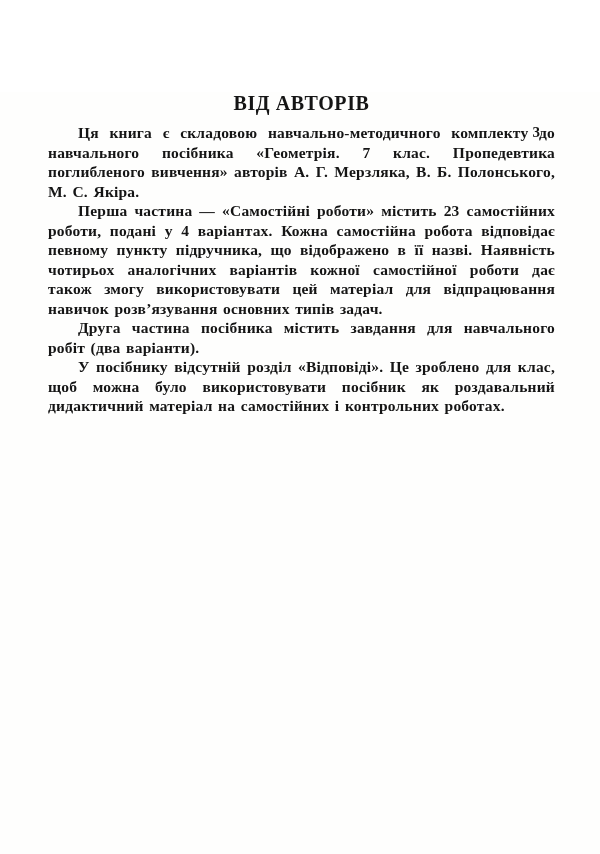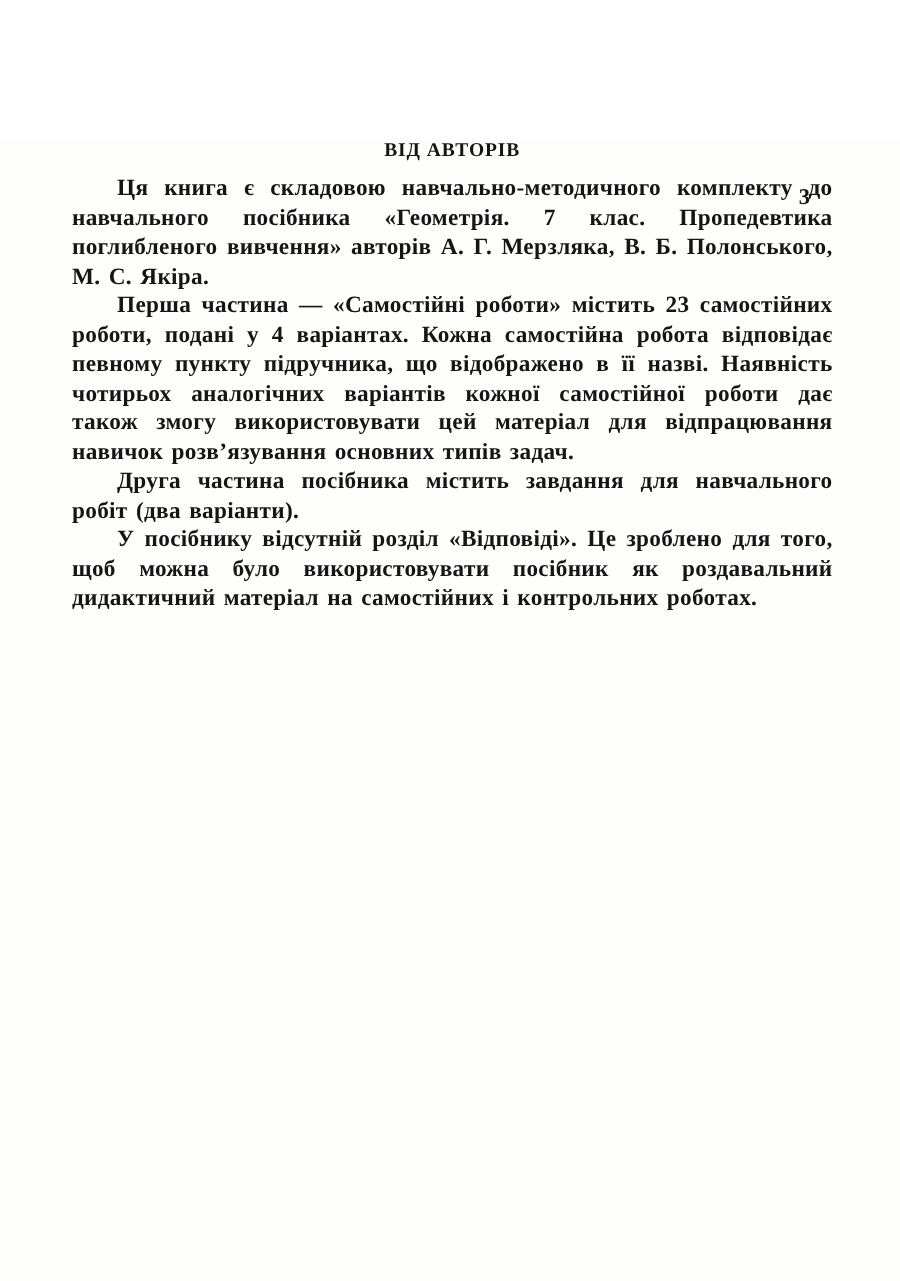--- a/index.html
+++ b/index.html
@@ -25,21 +25,21 @@
   .page-number {
     position: absolute;
     top: 32px;
     right: 60px;
     font-size: 15px;
     font-weight: bold;
   }
   .heading {
     margin: 92px 0 8px 0;
     text-align: center;
-    font-size: 13px;
+    font-size: 20px;
     font-weight: bold;
     letter-spacing: 0.6px;
   }
   .body-text p {
     margin: 0;
     text-indent: 30px;
     text-align: justify;
     font-size: 15.5px;
     font-weight: bold;
     line-height: 19.5px;
@@ -52,15 +52,15 @@
 
 <div class="page">
   <div class="page-number">3</div>
 
   <h1 class="heading">ВІД АВТОРІВ</h1>
 
   <div class="body-text">
     <p>Ця книга є складовою навчально-методичного комплекту до навчального посібника «Геометрія. 7 клас. Пропедевтика поглибленого вивчення» авторів А. Г. Мерзляка, В. Б. Полонського, М. С. Якіра.</p>
     <p>Перша частина — «Самостійні роботи» містить 23 самостійних роботи, подані у 4 варіантах. Кожна самостійна робота відповідає певному пункту підручника, що відображено в її назві. Наявність чотирьох аналогічних варіантів кожної самостійної роботи дає також змогу використовувати цей матеріал для відпрацювання навичок розв’язування основних типів задач.</p>
     <p>Друга частина посібника містить завдання для навчального робіт (два варіанти).</p>
-    <p>У посібнику відсутній розділ «Відповіді». Це зроблено для того, щоб можна було використовувати посібник як роздавальний дидактичний матеріал на самостійних і контрольних роботах.</p>
+    <p>У посібнику відсутній розділ «Відповіді». Це зроблено для клас, щоб можна було використовувати посібник як роздавальний дидактичний матеріал на самостійних і контрольних роботах.</p>
   </div>
 </div>
 
 </body></html>

